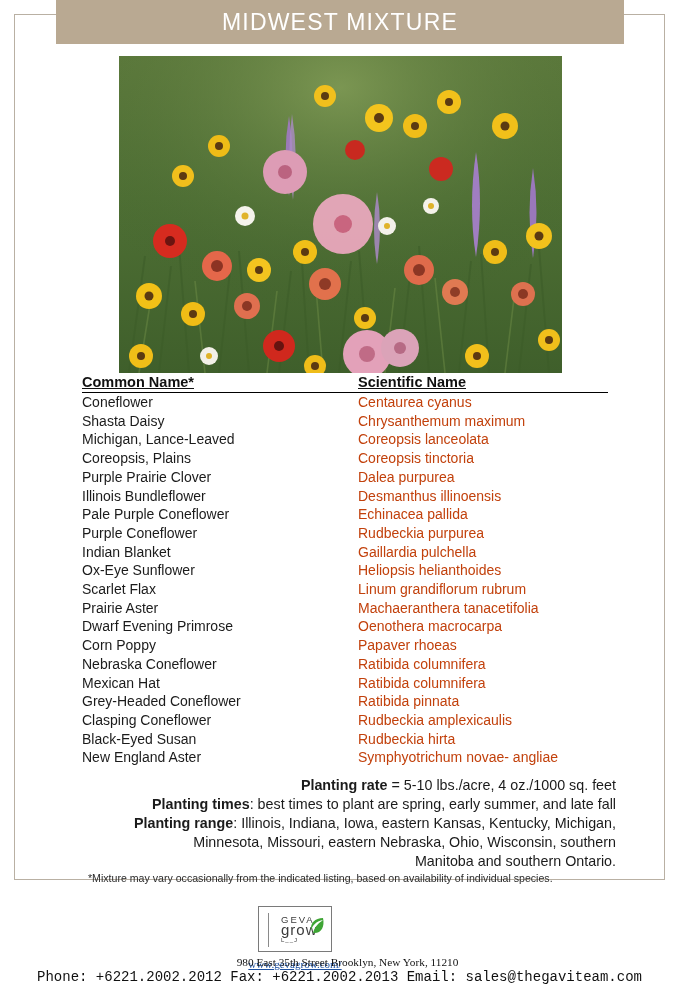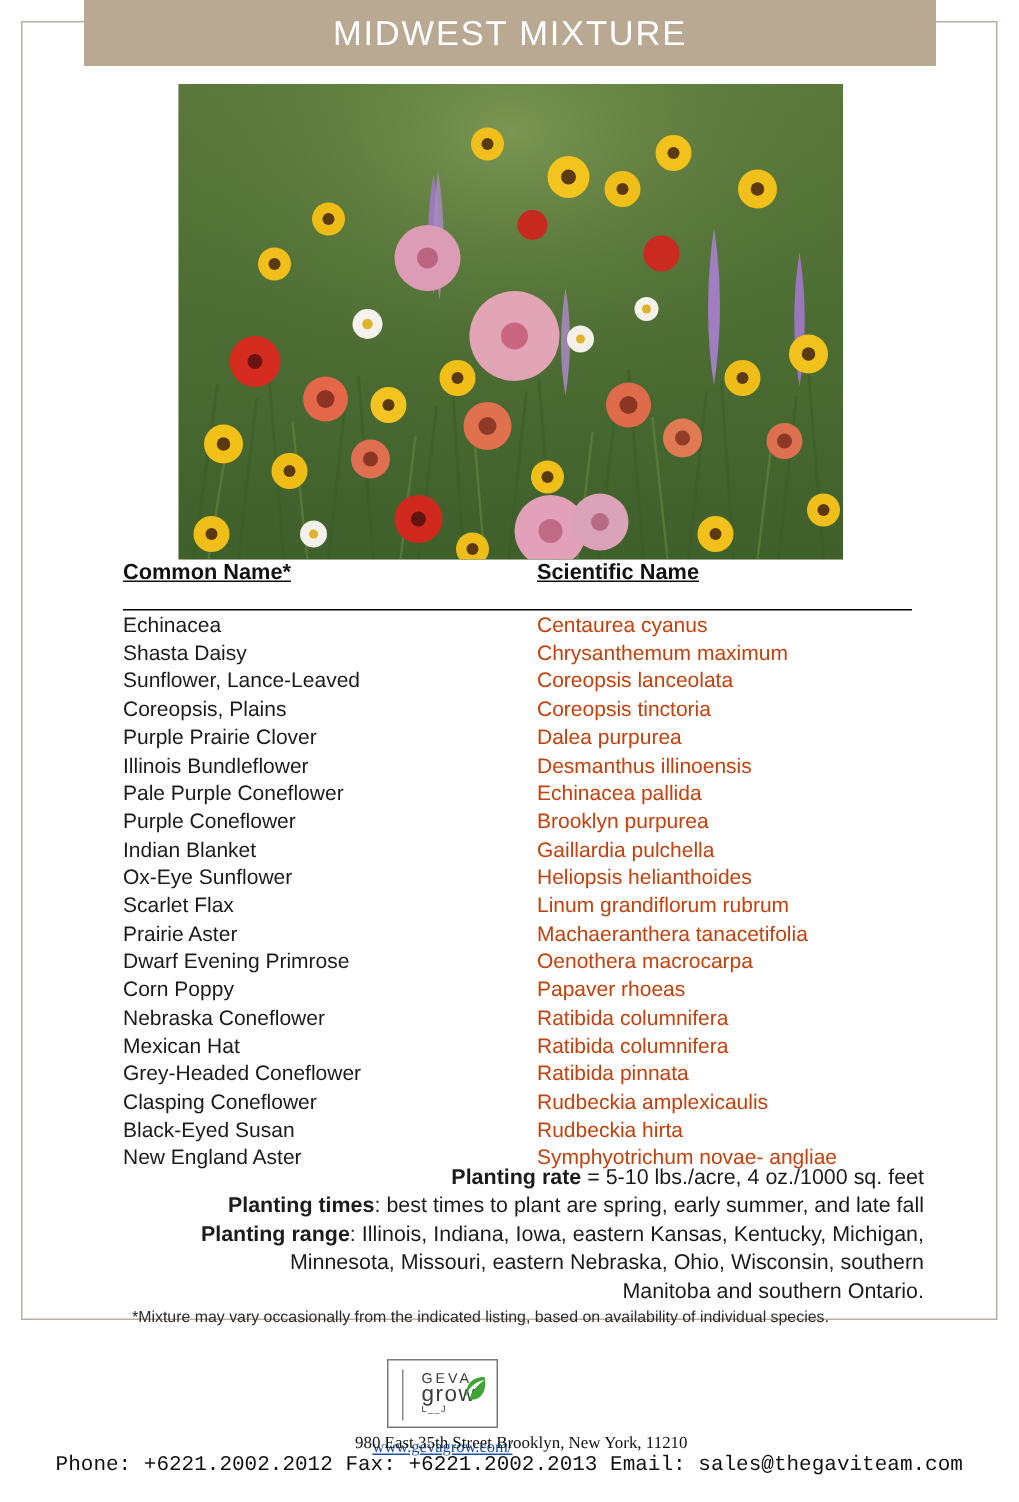--- a/index.html
+++ b/index.html
@@ -60,21 +60,21 @@
 
   .table {
     position: absolute;
     left: 82px;
     top: 374px;
     width: 526px;
   }
   .thead {
     display: flex;
     border-bottom: 1.5px solid #000000;
-    padding-bottom: 16px;
+    padding-bottom: 2px;
   }
   .thead .col1 {
     width: 276px;
     font-size: 14.5px;
     font-weight: bold;
     text-decoration: underline;
     color: #111;
   }
   .thead .col2 {
     font-size: 14.5px;
@@ -335,50 +335,50 @@
     </svg>
   </div>
 
   <div class="table">
     <div class="thead">
       <div class="col1">Common Name*</div>
       <div class="col2">Scientific Name</div>
     </div>
 
     <div class="trow">
-      <div class="col1">Echinacea</div>
+      <div class="col1">Coneflower</div>
       <div class="col2">Centaurea cyanus</div>
     </div>
     <div class="trow">
       <div class="col1">Shasta Daisy</div>
       <div class="col2">Chrysanthemum maximum</div>
     </div>
     <div class="trow">
-      <div class="col1">Sunflower, Lance-Leaved</div>
+      <div class="col1">Michigan, Lance-Leaved</div>
       <div class="col2">Coreopsis lanceolata</div>
     </div>
     <div class="trow">
       <div class="col1">Coreopsis, Plains</div>
       <div class="col2">Coreopsis tinctoria</div>
     </div>
     <div class="trow">
       <div class="col1">Purple Prairie Clover</div>
       <div class="col2">Dalea purpurea</div>
     </div>
     <div class="trow">
       <div class="col1">Illinois Bundleflower</div>
       <div class="col2">Desmanthus illinoensis</div>
     </div>
     <div class="trow">
       <div class="col1">Pale Purple Coneflower</div>
       <div class="col2">Echinacea pallida</div>
     </div>
     <div class="trow">
       <div class="col1">Purple Coneflower</div>
-      <div class="col2">Brooklyn purpurea</div>
+      <div class="col2">Rudbeckia purpurea</div>
     </div>
     <div class="trow">
       <div class="col1">Indian Blanket</div>
       <div class="col2">Gaillardia pulchella</div>
     </div>
     <div class="trow">
       <div class="col1">Ox-Eye Sunflower</div>
       <div class="col2">Heliopsis helianthoides</div>
     </div>
     <div class="trow">

